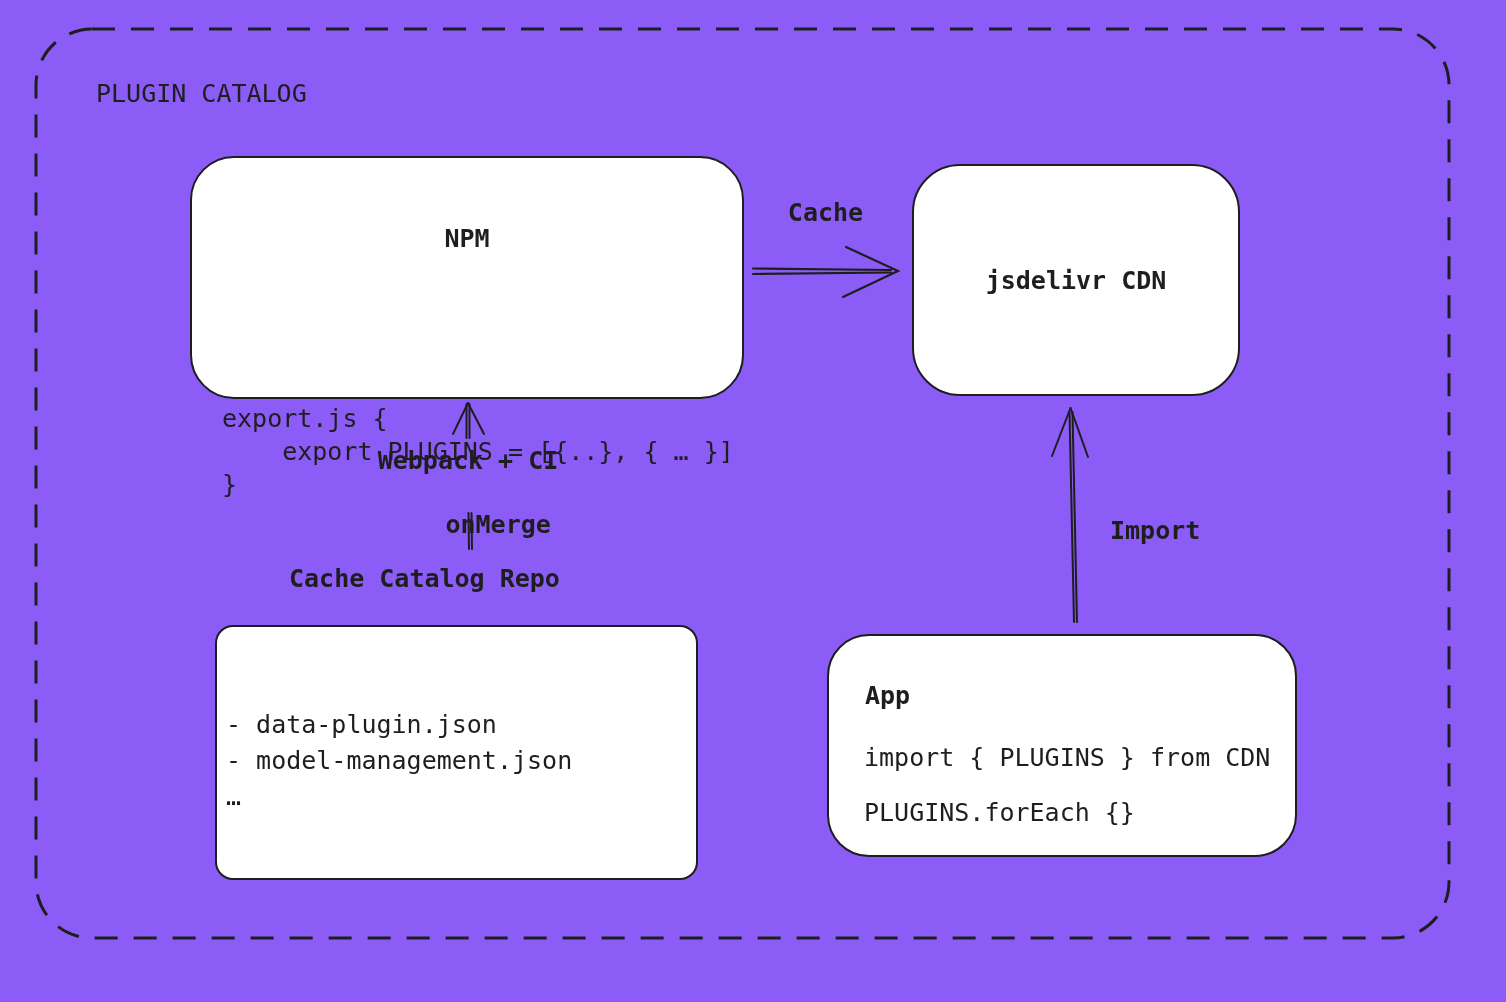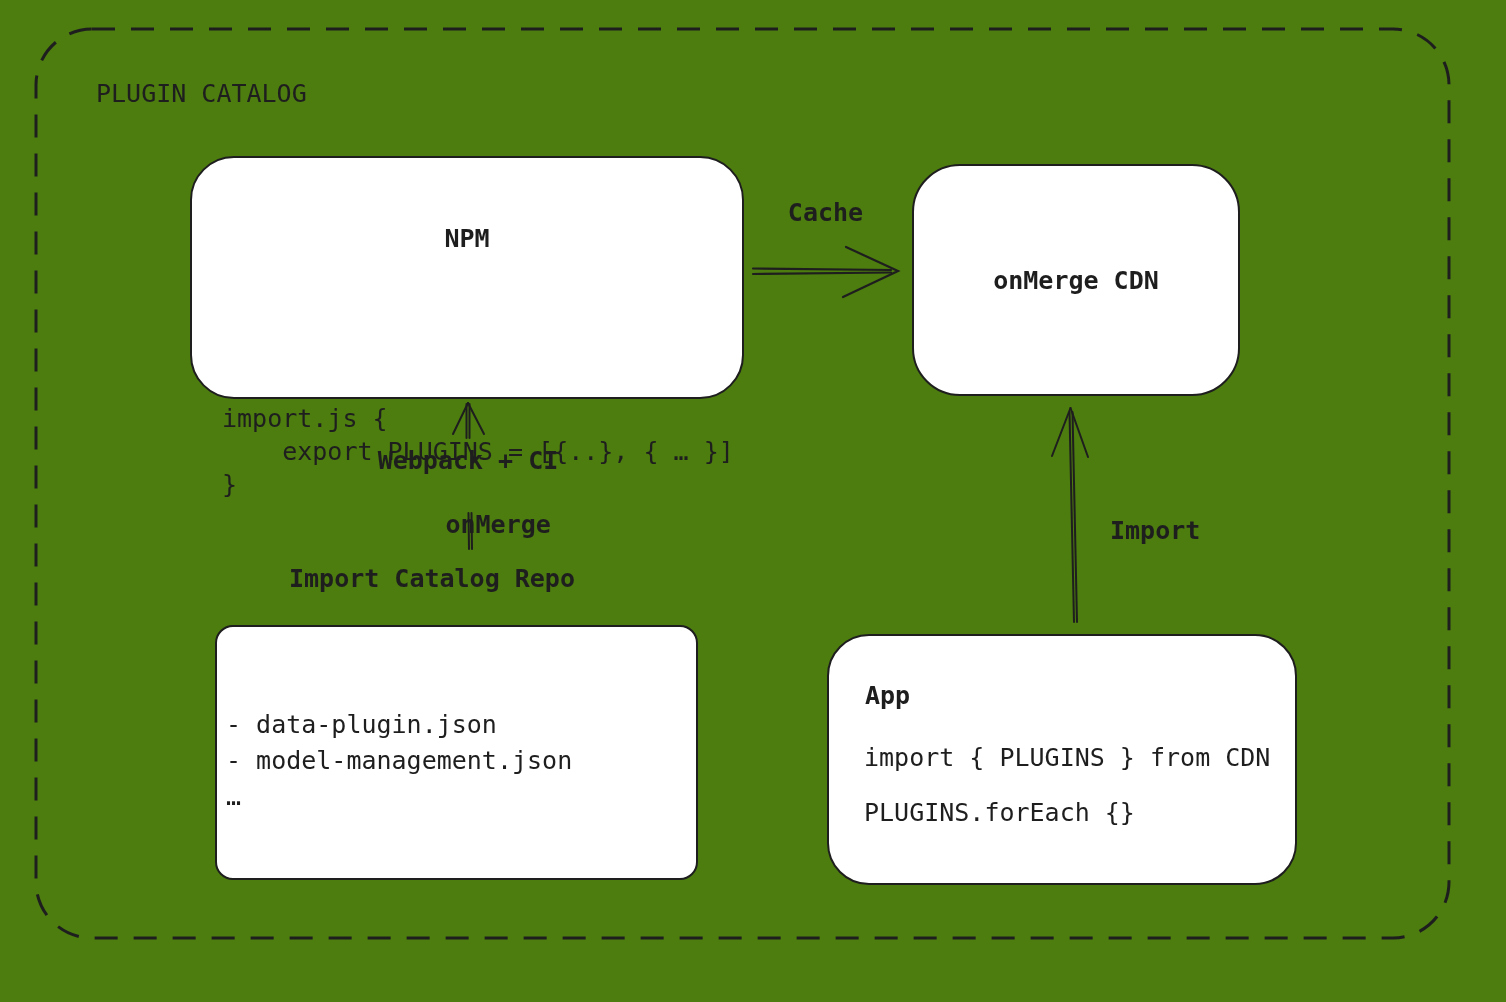--- a/index.html
+++ b/index.html
@@ -1,19 +1,19 @@
 <!DOCTYPE html>
 <html><head>
 <meta charset="utf-8">
 <style>
   html,body { margin:0; padding:0; background:#ffffff; }
   .stage {
     position:relative;
     width:1506px; height:1002px;
-    background:#4d7c0f;
+    background:#8b5cf6;
     font-family:"DejaVu Sans Mono","Liberation Mono",monospace;
     color:#1e1e1e;
     overflow:hidden;
   }
   svg.layer { position:absolute; left:0; top:0; width:1506px; height:1002px; }
   .label {
     position:absolute;
     font-size:25px;
     line-height:1;
     white-space:pre;
@@ -76,47 +76,47 @@
       <path d="M1070.5,408 L1052,456"></path>
       <path d="M1070.5,408 L1088,457"></path>
     </g>
   </svg>
 
   <div class="label" style="left:96px; top:81px;">PLUGIN CATALOG</div>
 
   <div class="node" style="left:190px; top:156px; width:554px; height:243px; border-radius:44px;">
     <div class="node-title" style="top:40px;margin-top:28px;">NPM</div>
     <div class="codeblock" style="left:30px; top:244px;">
-      <div>import.js {</div>
+      <div>export.js {</div>
       <div>    export PLUGINS = [{..}, { … }]</div>
       <div>}</div>
     </div>
   </div>
 
   <div class="node flex-center" style="left:912px; top:164px; width:328px; height:232px; border-radius:48px;">
-    <span class="cdn-label">onMerge CDN</span>
+    <span class="cdn-label">jsdelivr CDN</span>
   </div>
 
   <div class="label bold center" style="left:753px; top:200px; width:145px;">Cache</div>
 
   <div class="label bold center" style="left:318px; top:445px; width:300px; line-height:32px;"><span>Webpack + CI</span><br>
     <span>onMerge</span>
   </div>
 
-  <div class="label bold" style="left:289px; top:566px;">Import Catalog Repo</div>
+  <div class="label bold" style="left:289px; top:566px;">Cache Catalog Repo</div>
 
   <div class="node" style="left:215px; top:625px; width:483px; height:255px; border-radius:18px;">
     <div class="codeblock filelist" style="left:9px; top:80px;">
       <div>- data-plugin.json</div>
       <div>- model-management.json</div>
       <div>…</div>
     </div>
   </div>
 
   <div class="label bold" style="left:1110px; top:518px;">Import</div>
 
-  <div class="node" style="left:827px; top:634px; width:470px; height:251px; border-radius:42px;">
+  <div class="node" style="left:827px; top:634px; width:470px; height:223px; border-radius:42px;">
     <div class="label bold" style="left:36px; top:47px;">App</div>
     <div class="label" style="left:35px; top:102px;margin-top:7px;">import { PLUGINS } from CDN</div>
     <div class="label" style="left:35px; top:164px;">PLUGINS.forEach {}</div>
   </div>
 
 </div>
 
 </body></html>

